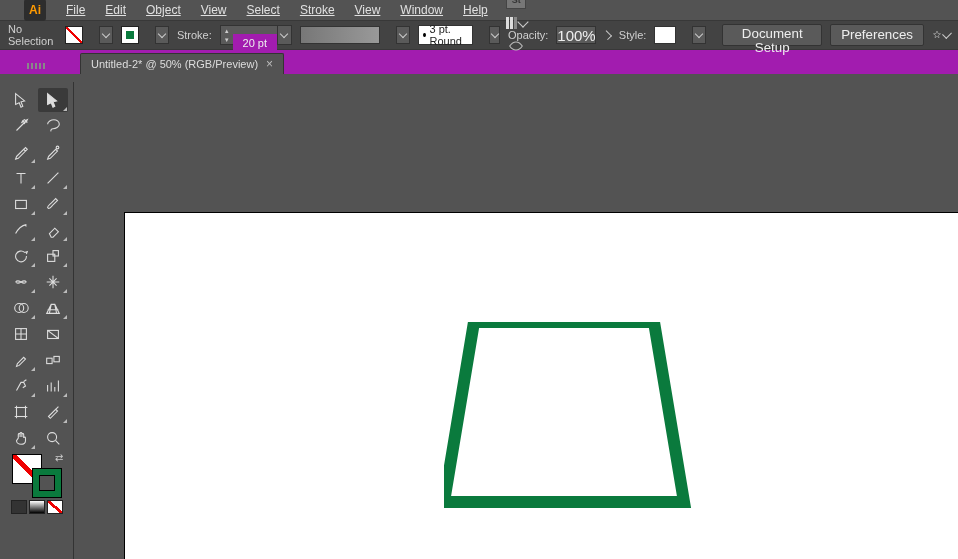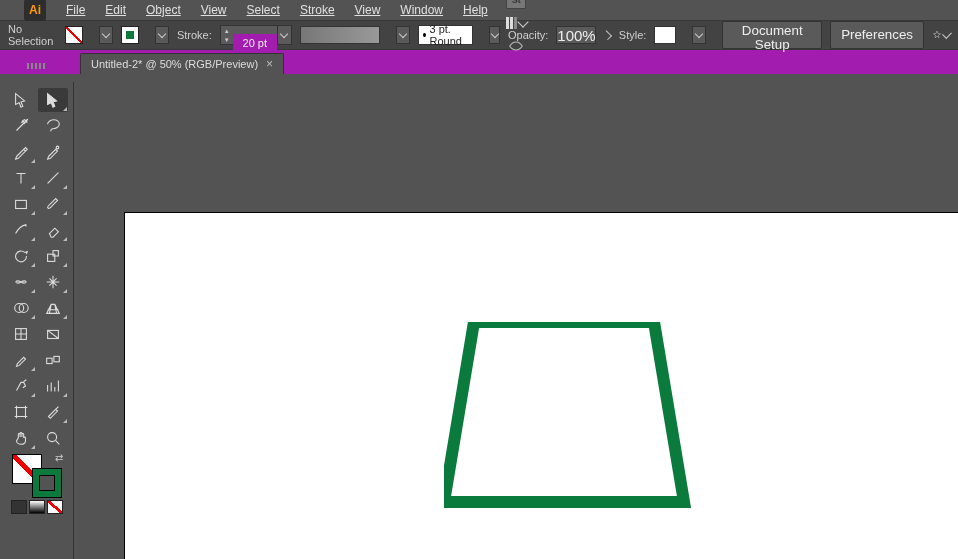--- a/index.html
+++ b/index.html
@@ -30,21 +30,21 @@
   .spinner { display: flex; align-items: center; border: 1px solid #333; height: 20px; background: #5a5a5a; }
   .spinner .btns { display: flex; flex-direction: column; width: 12px; }
   .spinner .btns div { height: 9px; display: flex; align-items: center; justify-content: center; font-size: 6px; color: #ccc; }
   .spinner input { width: 44px; height: 18px; background: #a21caf; border: none; color: #eee; text-align: center; font-size: 11px; outline: none; margin-top: 16px; }
   .long-swatch { width: 80px; height: 18px; background: linear-gradient(to right,#777,#999); border: 1px solid #333; }
   .brush-field { display: flex; align-items: center; border: 1px solid #333; background: #fff; height: 20px; padding: 0 4px; gap: 4px; color: #222; }
   .brush-field .dot { width:4px; height:4px; background:#000; border-radius:50%; }
   .opacity-field input { width: 40px; height: 18px; border: 1px solid #333; background: #5a5a5a; color: #eee; text-align: center; font-size: 15px; outline: none; }
   .chev-right { width: 8px; height: 8px; border-right: 1.5px solid #ccc; border-bottom: 1.5px solid #ccc; transform: rotate(-45deg); }
   .style-swatch { width: 22px; height: 18px; background: #fff; border: 1px solid #333; }
-  .btn { padding: 2px 10px; border: 1px solid #333; background: #5a5a5a; color: #eee; height: 28px; line-height: 14px; border-radius: 2px; cursor: pointer; }
+  .btn { padding: 2px 10px; border: 1px solid #333; background: #5a5a5a; color: #eee; height: 22px; line-height: 14px; border-radius: 2px; cursor: pointer; }
   .spacer { flex: 1; }
   .star-menu { width: 18px; height: 18px; display: flex; align-items: center; justify-content: center; }
 
   
   .tabbar { height: 24px; background: #a21caf; display: flex; align-items: flex-end; padding-left: 80px; }
   .panel-collapse-grip { position: absolute; left: 6px; top: 60px; width: 60px; height: 12px; display: flex; align-items: center; justify-content: center; gap: 2px; }
   .panel-collapse-grip .d { width: 2px; height: 6px; background: #888; }
   .tab { background: #535353; border: 1px solid #333; border-bottom: none; padding: 3px 10px; display: flex; align-items: center; gap: 8px; font-size: 11px; color: #ddd; border-radius: 2px 2px 0 0; }
   .tab .close { font-size: 12px; color: #bbb; cursor: pointer; }
 

